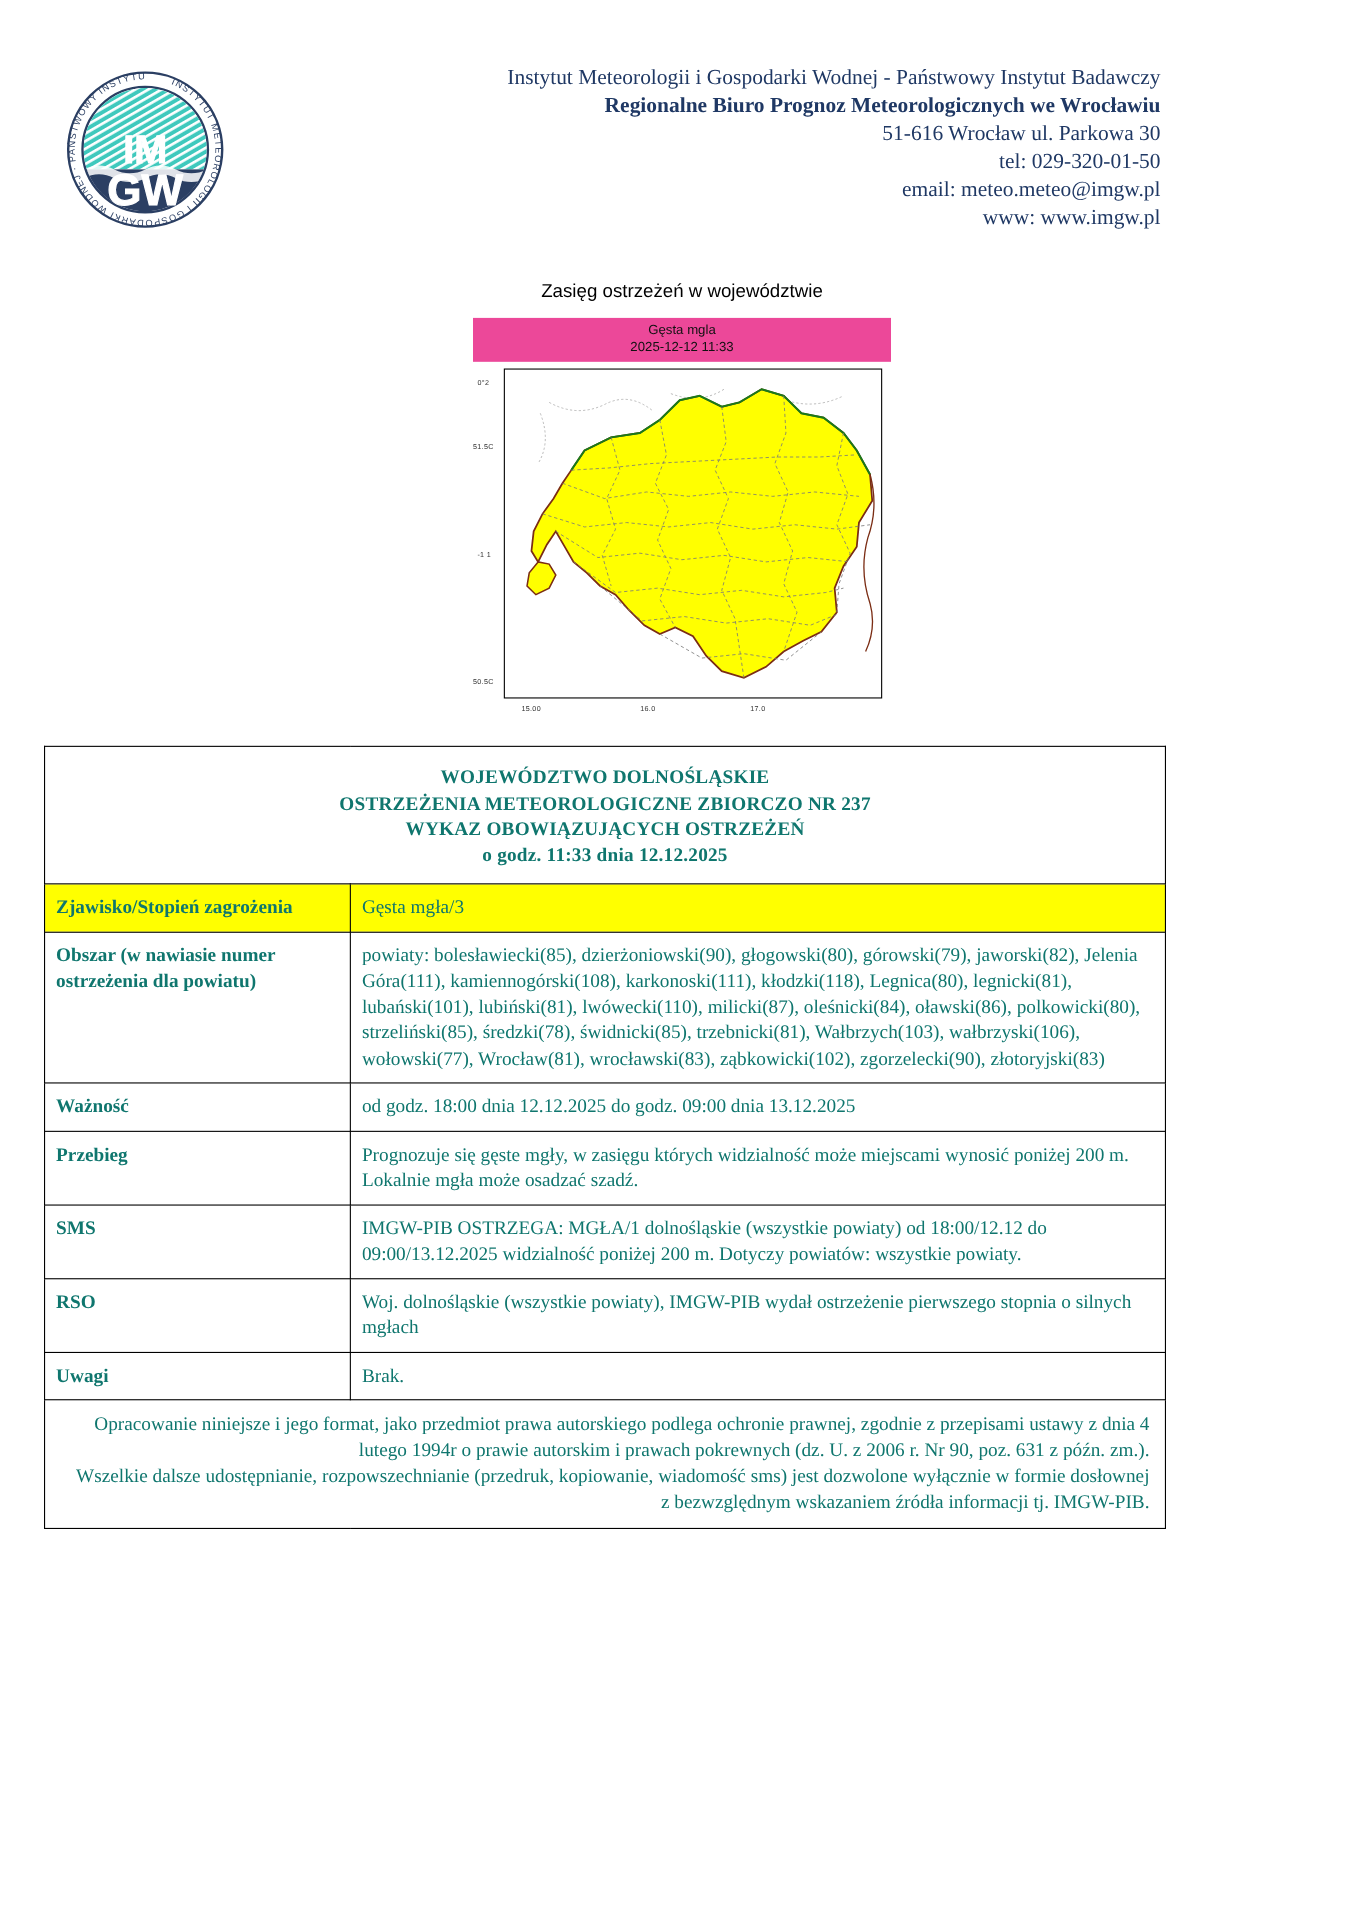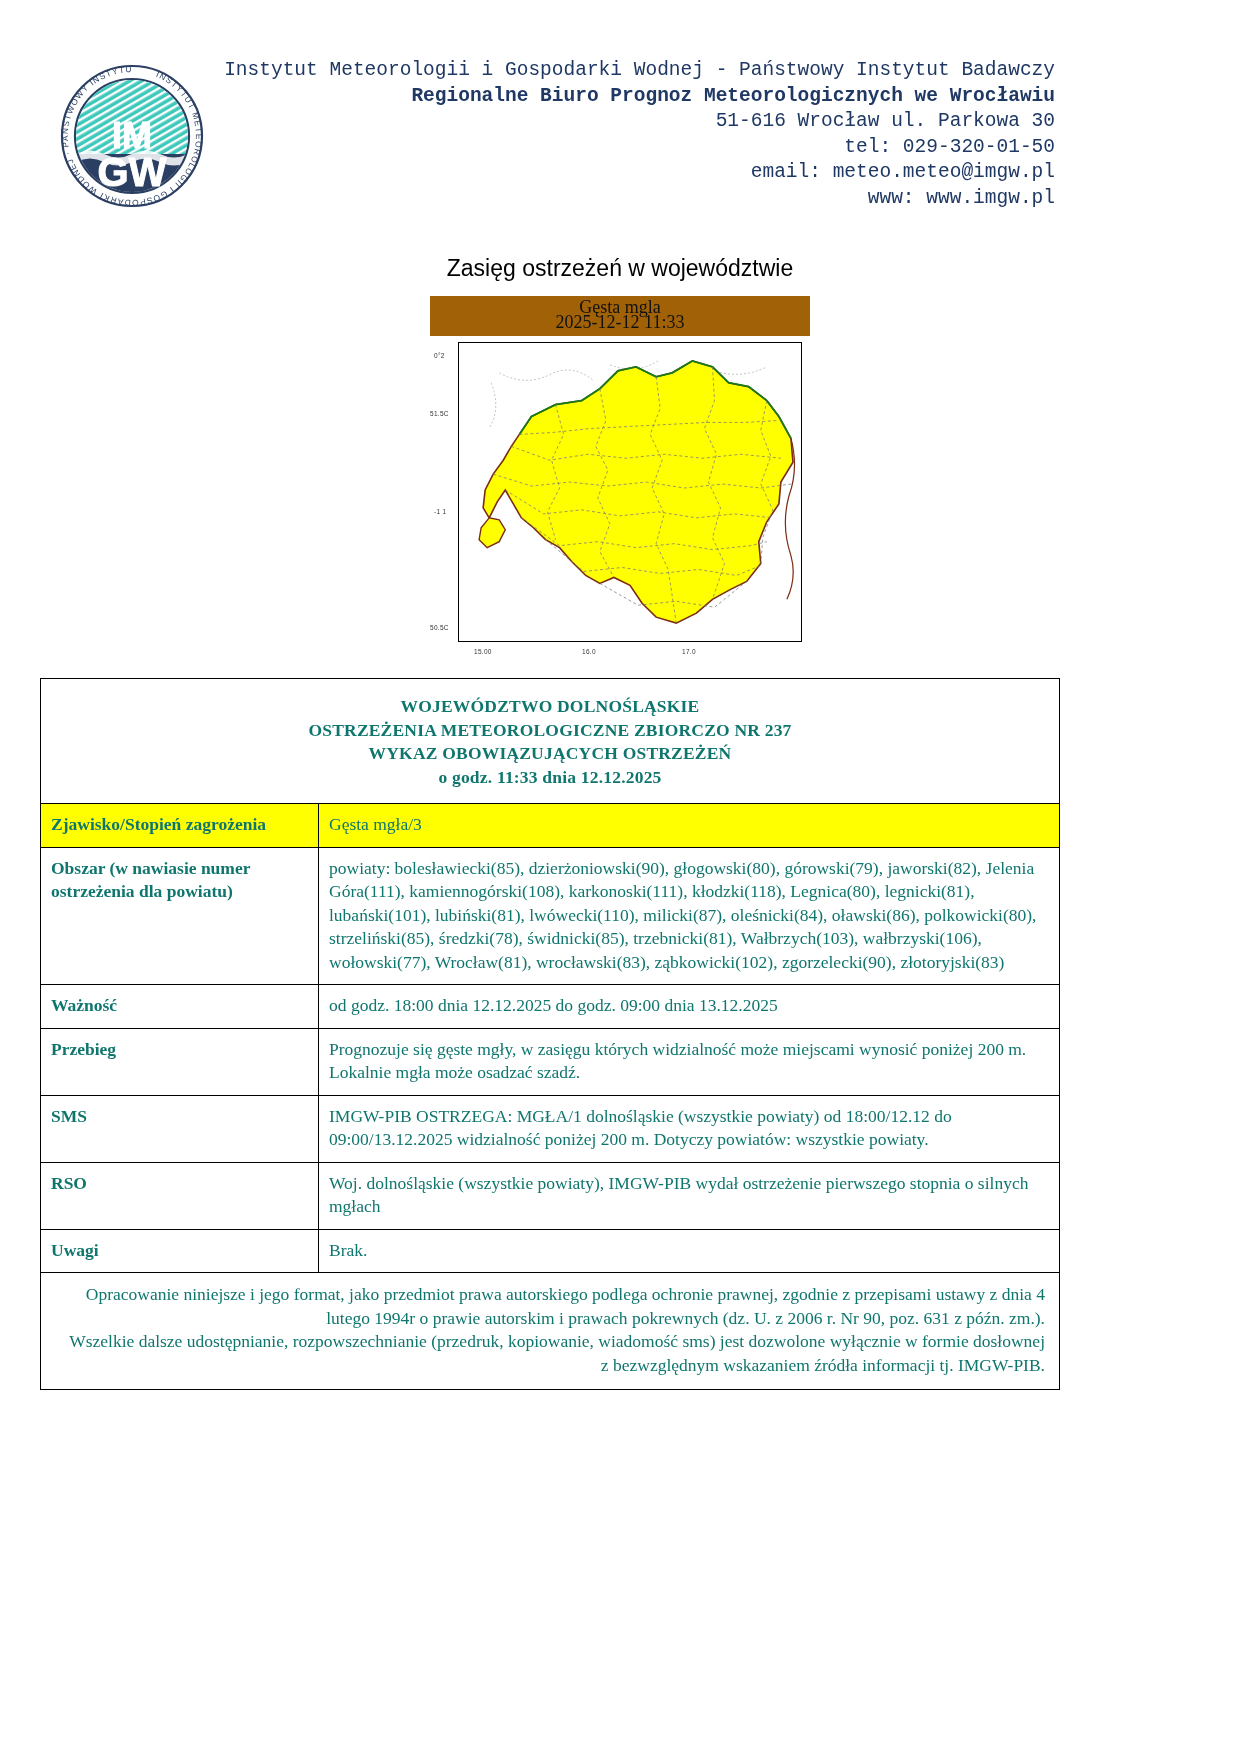--- a/index.html
+++ b/index.html
@@ -26,52 +26,52 @@
     top: 62px;
     width: 148px;
     height: 140px;
   }
   .header-text {
     position: absolute;
     right: 185px;
     top: 58px;
     text-align: right;
     color: #1f3864;
-    font-family: Liberation Mono, monospace;
+    font-family: Liberation Serif, serif;
     font-size: 19.5px;
     line-height: 25.5px;
     white-space: nowrap;
   }
   .header-text .bold { font-weight: bold; }
 
   
   .map-section {
     position: absolute;
     top: 255px;
     left: 0;
     width: 1240px;
     text-align: center;
   }
   .map-caption {
     font-family: "Liberation Sans", sans-serif;
-    font-size: 23px;
+    font-size: 17px;
     color: #000;
     margin-bottom: 14px;
   }
   .map-box {
     display: inline-block;
     position: relative;
     width: 380px;
     background: #fff;
   }
   .map-titlebar {
-    background: #a16207;
+    background: #ec4899;
     padding: 4px 0 6px 0;
-    font-family: Liberation Serif, serif;
-    font-size: 18px;
+    font-family: Liberation Sans, sans-serif;
+    font-size: 12px;
     line-height: 15px;
     color: #111;
   }
   .map-plot {
     position: relative;
     width: 380px;
     height: 330px;
     background: #ffffff;
     border: 0;
   }

